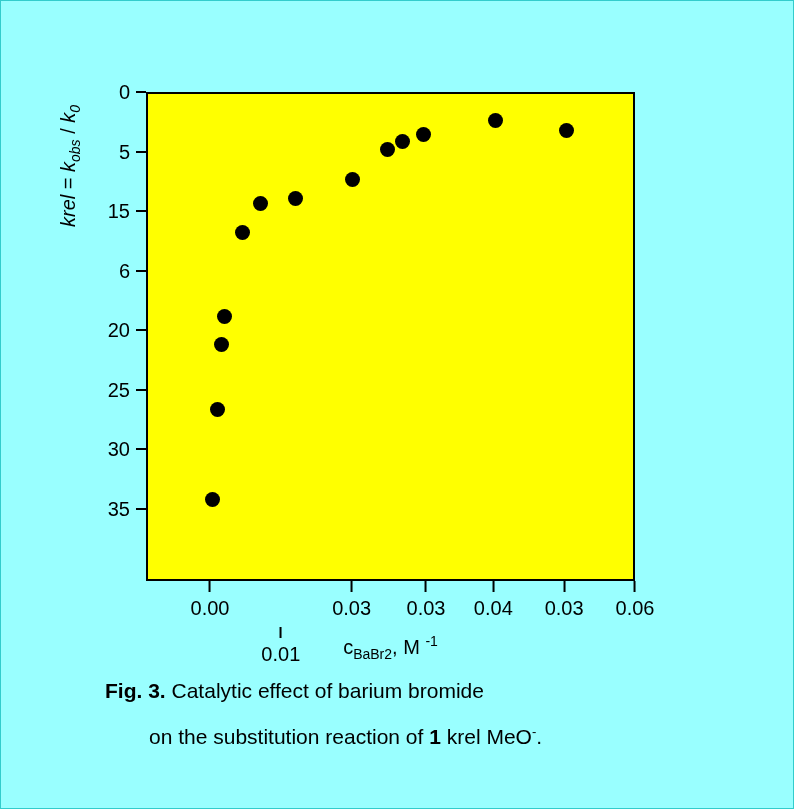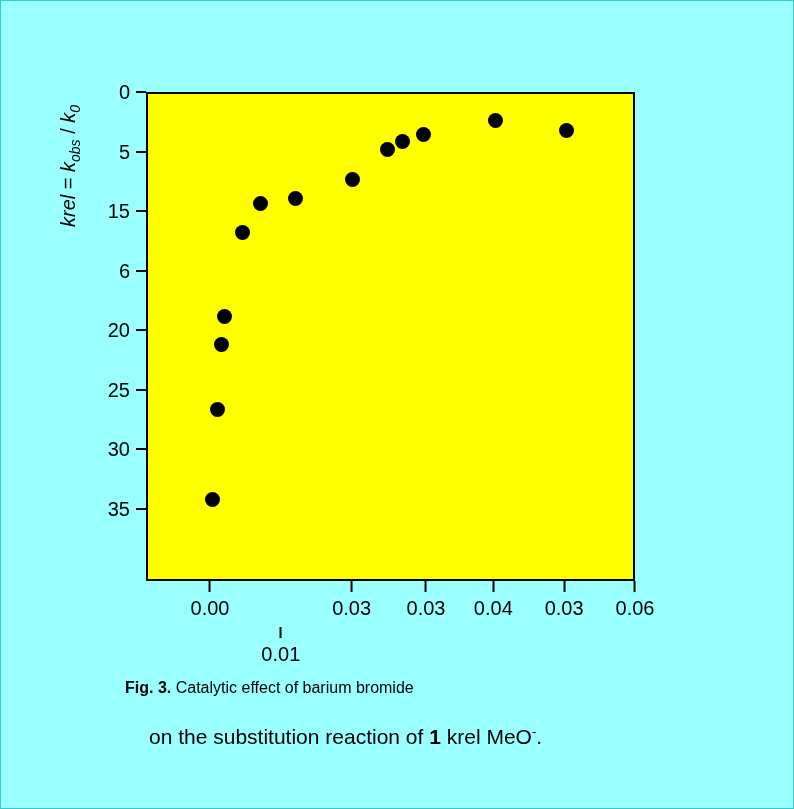--- a/index.html
+++ b/index.html
@@ -160,23 +160,22 @@
     position: absolute;
     left: 0;
     top: 678px;
     width: 794px;
     color: #000000;
   }
   #caption-line-1 {
     position: absolute;
     left: 104px;
     top: 0;
-    font-size: 16px;
-    white-space: nowrap;
-    margin-left: 20px;
+    font-size: 21px;
+    white-space: nowrap;
   }
   #caption-line-2 {
     position: absolute;
     left: 148px;
     top: 45px;
     font-size: 21px;
     white-space: nowrap;
   }
   .cap-bold { font-weight: bold; }
   .cap-sup { font-size: 13px; vertical-align: super; }
@@ -267,20 +266,23 @@
         <div class="data-point" title="0.0299, 31.6" style="left: 275.792px; top: 40.5086px; background: rgb(0, 0, 0);"></div>
         <div class="data-point" title="0.04, 32.8" style="left: 347.333px; top: 26.2114px; background: rgb(0, 0, 0);"></div>
         <div class="data-point" title="0.05, 31.9" style="left: 418.167px; top: 36.9343px; background: rgb(0, 0, 0);"></div>
       </div>
   </div>
 
   <div id="y-axis-title">
     <span>krel</span><span class="nonital"> = </span><span>k</span><span class="sub">obs</span><span class="nonital"> / </span><span>k</span><span class="sub">0</span>
   </div>
 
+  <div id="x-axis-title">
+    <span>c</span><span class="sub">BaBr</span><span class="sub">2</span><span>, M </span><span class="sup">-1</span>
+  </div>
 
   <div id="caption">
     <div id="caption-line-1">
       <span class="cap-bold">Fig. 3.</span><span> Catalytic effect of barium bromide</span>
     </div>
     <div id="caption-line-2">
       <span>on the substitution reaction of </span><span class="cap-bold">1</span><span> krel MeO</span><span class="cap-sup">-</span><span>.</span>
     </div>
   </div>
 

